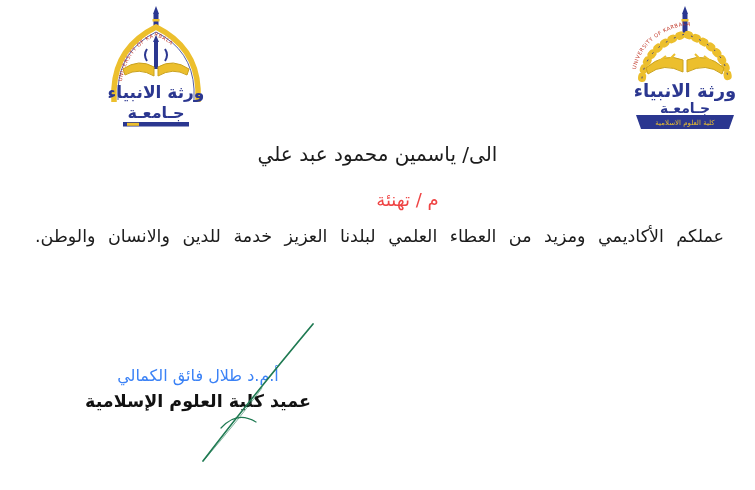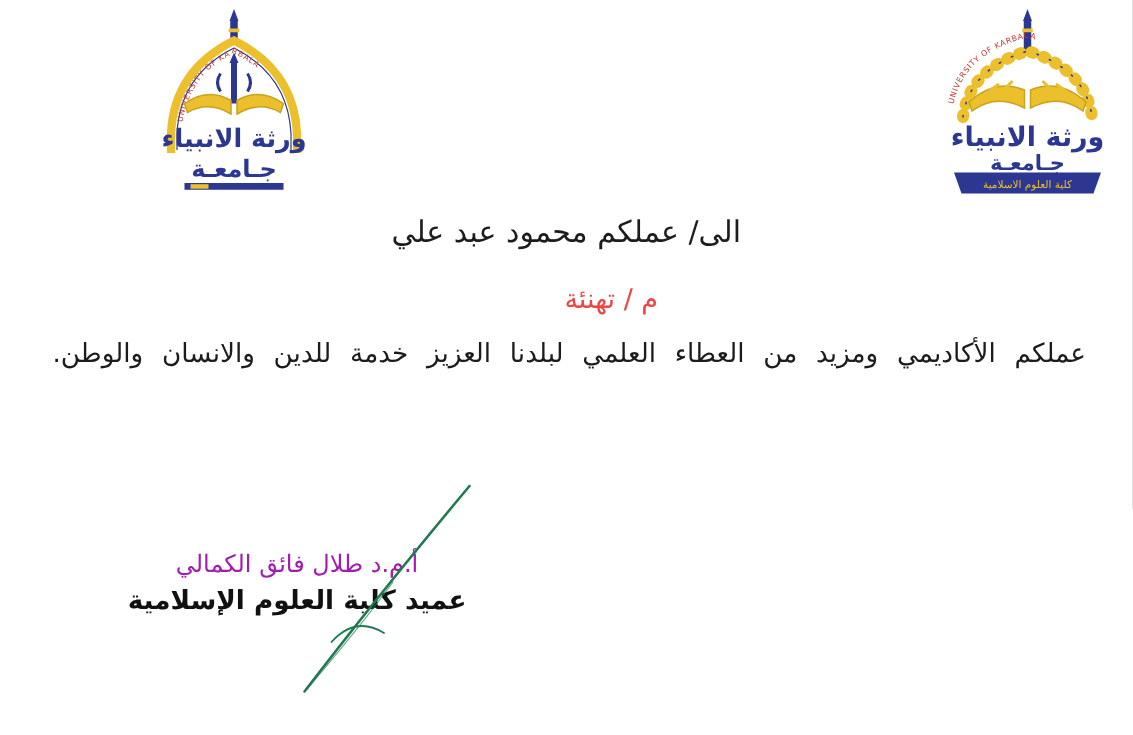--- a/index.html
+++ b/index.html
@@ -41,21 +41,21 @@
     height:34px;
     text-align:justify;
     text-align-last:justify;
     white-space:nowrap;
     color:#1c1c1c;
   }
   .signature-block{
     position:absolute;left:72px;top:364px;width:252px;
     direction:rtl;text-align:center;
   }
-  .sig-name{font-size:16px;line-height:24px;color:#a21caf;}
+  .sig-name{font-size:16px;line-height:24px;color:#3b82f6;}
   .sig-title{font-size:17.5px;line-height:26px;font-weight:bold;color:#111;}
   .sig-overlay{
     position:absolute;left:0;top:0;width:755px;height:490px;
     pointer-events:none;
   }
 </style>
 </head>
 <body>
 
 <div class="page">
@@ -122,21 +122,21 @@
       <text x="63" y="95" text-anchor="middle" font-size="18" font-weight="bold" fill="#2b3790">ورثة الانبياء</text>
       <text x="63" y="111" text-anchor="middle" font-size="14" font-weight="bold" fill="#2b3790">جـامعـة</text>
 
       <g>
         <path d="M14 113 L112 113 L107 127 L19 127 Z" fill="#2b3790"></path>
         <text x="63" y="123" text-anchor="middle" font-size="7" fill="#ecbf2d">كلية العلوم الاسلامية</text>
       </g>
     </svg>
   </div>
 
-  <div class="recipient" dir="rtl">الى/ عملكم محمود عبد علي</div>
+  <div class="recipient" dir="rtl">الى/ ياسمين محمود عبد علي</div>
 
   <div class="subject" dir="rtl">م / تهنئة</div>
 
   <div class="body-block">
     <div class="body-line">عملكم الأكاديمي ومزيد من العطاء العلمي لبلدنا العزيز خدمة للدين والانسان والوطن.</div>
   </div>
 
   <div class="signature-block">
     <div class="sig-name">أ.م.د طلال فائق الكمالي</div>
     <div class="sig-title">عميد كلية العلوم الإسلامية</div>

